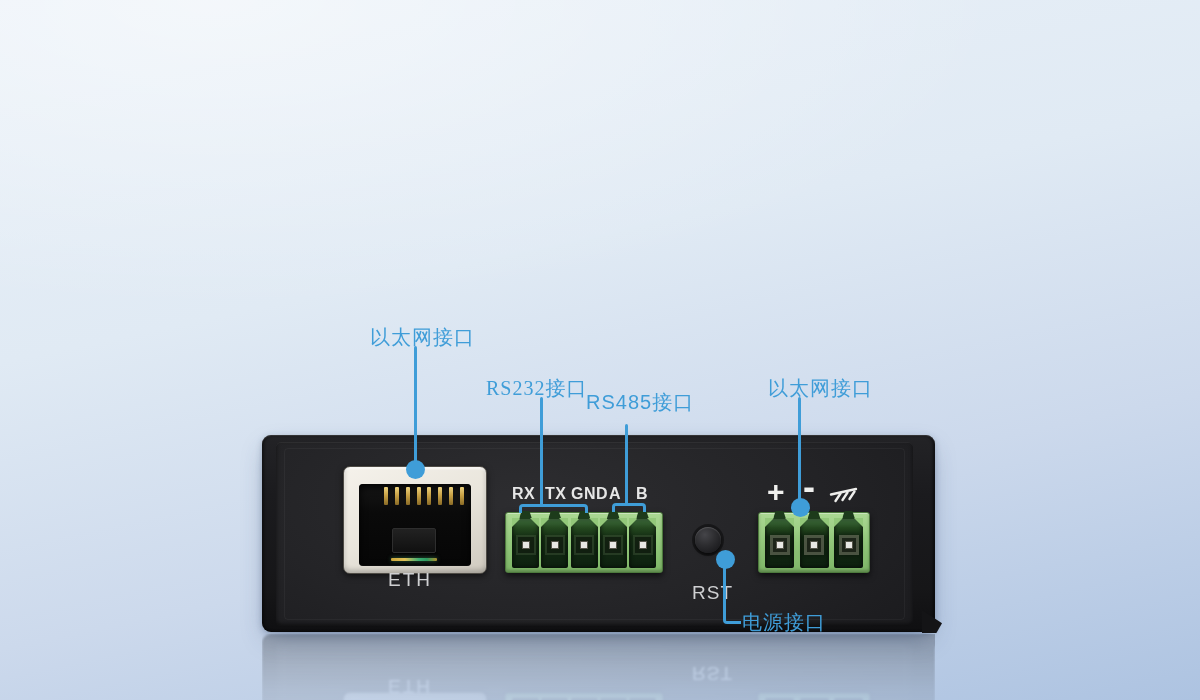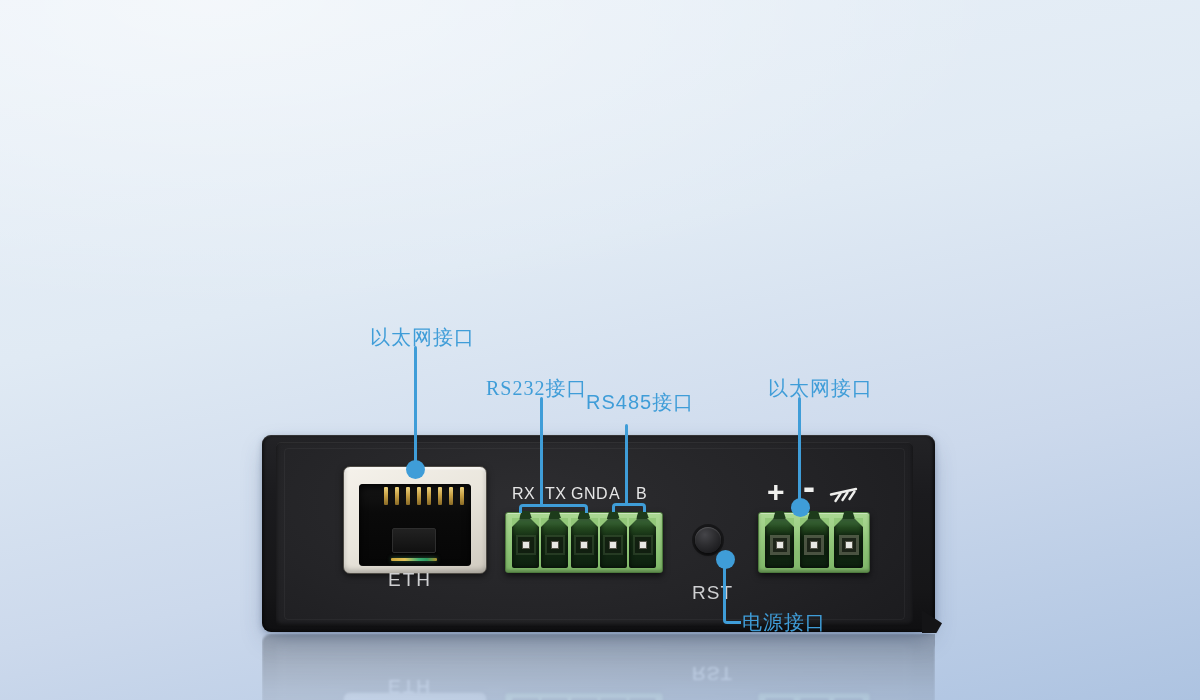--- a/index.html
+++ b/index.html
@@ -118,21 +118,21 @@
     position:absolute;left:50%;top:54%;transform:translate(-50%,-50%);
     width:8px;height:8px;background:#e8e8e4;border:1px solid #55554a;
     box-shadow:0 0 0 4px rgba(4,12,4,0.6), 0 0 0 6px rgba(90,110,80,0.3);
   }
   .term.power .pin-contact{
     box-shadow:0 0 0 3px rgba(4,12,4,0.65), 0 0 0 6px rgba(150,150,130,0.45), 0 0 6px 7px rgba(0,0,0,0.35);
   }
 
   
   .pin-label{
-    position:absolute;top:51px;color:#e6e6e6;font-size:16px;font-weight:normal;
+    position:absolute;top:51px;color:#e6e6e6;font-size:16px;font-weight:bold;
     line-height:1;letter-spacing:0.5px;
   }
   .lbl-rx{left:250px;} .lbl-tx{left:283px;} .lbl-gnd{left:309px;}
   .lbl-a{left:347px;} .lbl-b{left:374px;}
   .power-sign{
     position:absolute;color:#f0f0ee;font-weight:bold;line-height:1;
   }
   .lbl-plus{left:505px;top:42px;font-size:30px;}
   .lbl-minus{left:541px;top:34px;font-size:36px;}
   .gnd-icon{position:absolute;left:565px;top:50px;}

